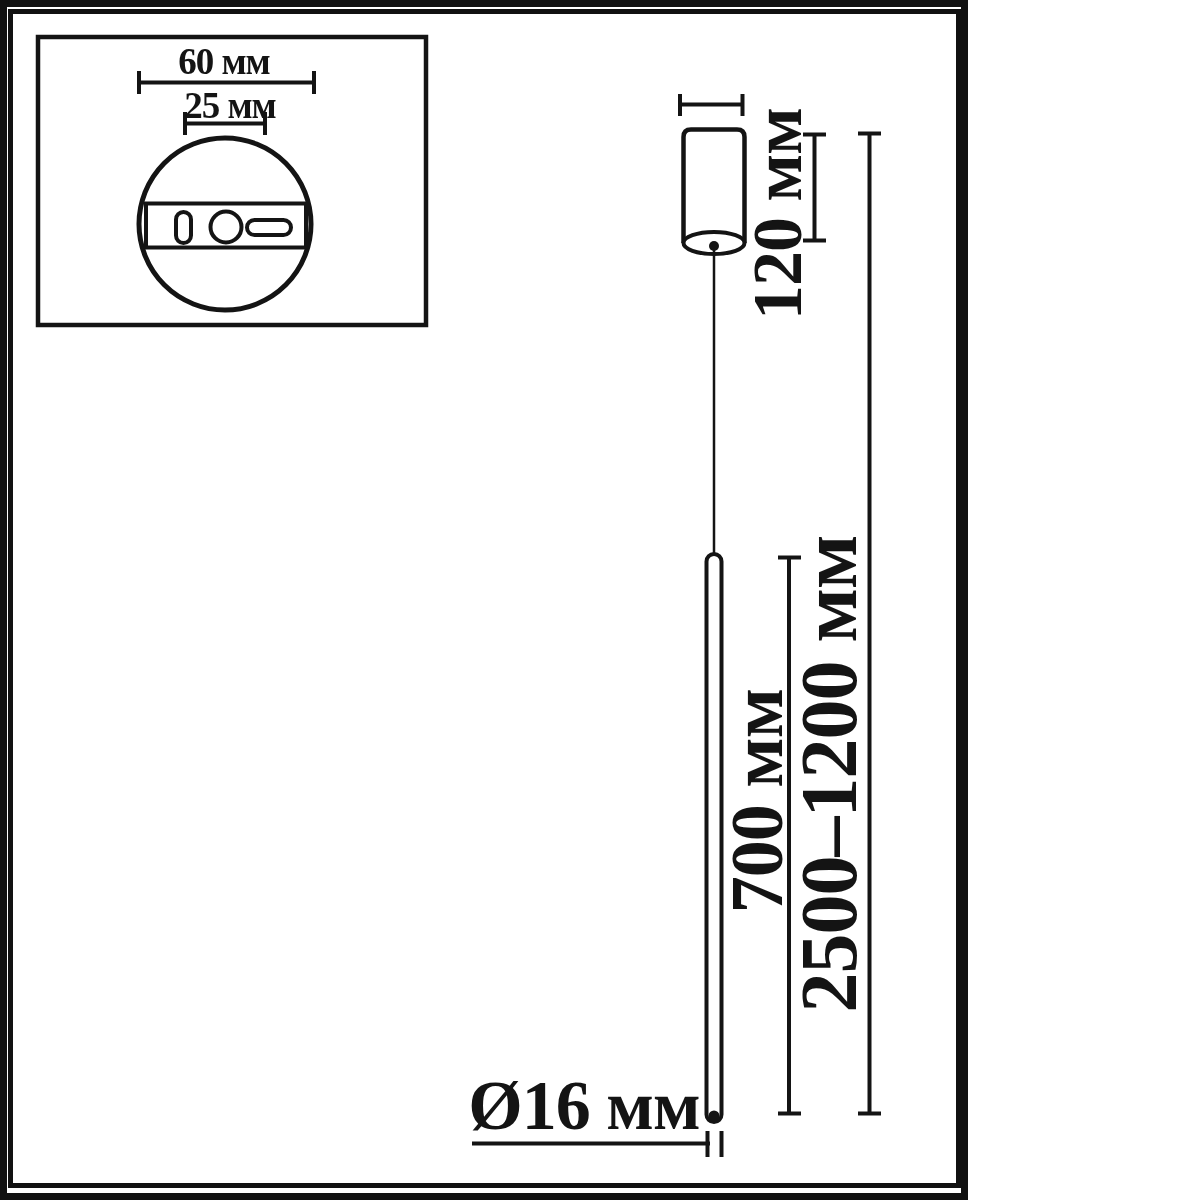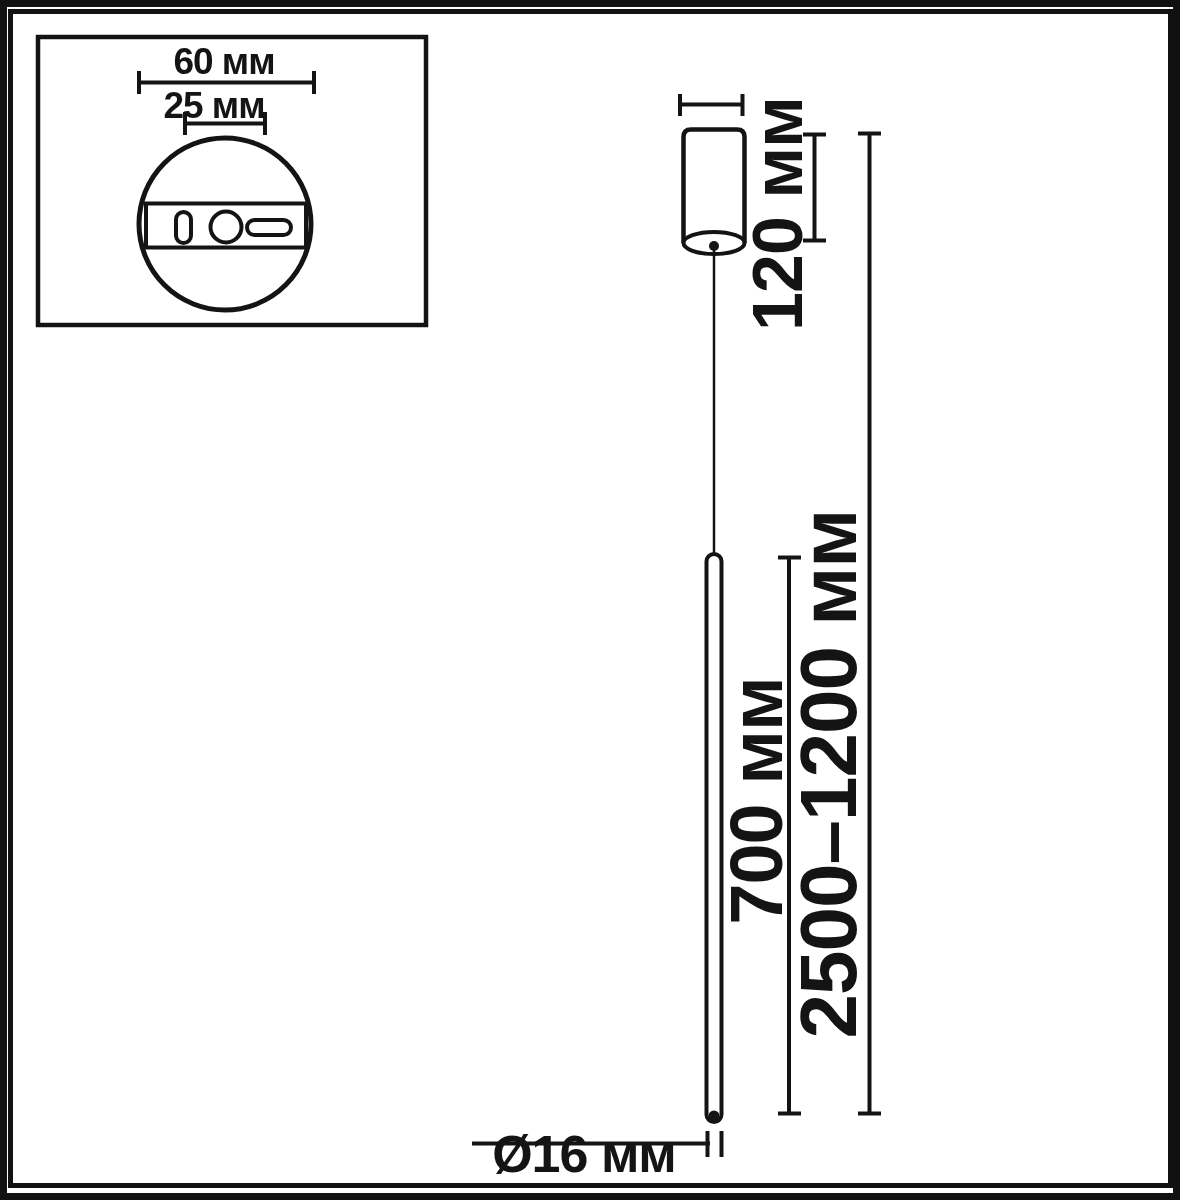--- a/index.html
+++ b/index.html
@@ -1,21 +1,21 @@
 <!DOCTYPE html>
 <html><head>
 <meta charset="utf-8">
 <style>
   html, body { margin: 0; padding: 0; background: #ffffff; }
   .page {
     position: relative;
-    width: 1180px;
+    width: 968px;
     height: 1200px;
     background: #ffffff;
-    font-family: Liberation Sans, sans-serif;
+    font-family: Liberation Serif, serif;
     overflow: hidden;
   }
   .outer-frame {
     position: absolute; inset: 0;
     border: 7px solid #111111;
     box-sizing: border-box;
     pointer-events: none;
   }
   .inner-frame {
     position: absolute;
@@ -101,24 +101,24 @@
 
     <g stroke="#141414" stroke-width="4">
       <line x1="472" y1="1143.5" x2="710" y2="1143.5"></line>
       <line x1="707.5" y1="1131" x2="707.5" y2="1157"></line>
       <line x1="721.5" y1="1131" x2="721.5" y2="1157"></line>
     </g>
   </svg>
 
   <div class="lbl" style="left:224px; top:61px; font-size:37px;">60 мм</div>
 
-  <div class="lbl" style="left:214px; top:105px; font-size:37px;">25 мм</div>
+  <div class="lbl" style="left:230px; top:105px; font-size:37px;">25 мм</div>
 
 
   <div class="lbl rot" style="left:778px; top:214px; font-size:70px;">120 мм</div>
 
   <div class="lbl rot" style="left:757px; top:801px; font-size:74px;">700 мм</div>
 
   <div class="lbl rot" style="left:829px; top:774px; font-size:80px;">2500–1200 мм</div>
 
-  <div class="lbl" style="left:584px; top:1154px; font-size:52px;">Ø16 мм</div>
+  <div class="lbl" style="left:584px; top:1106px; font-size:70px;">Ø16 мм</div>
 
 </div>
 
 </body></html>

